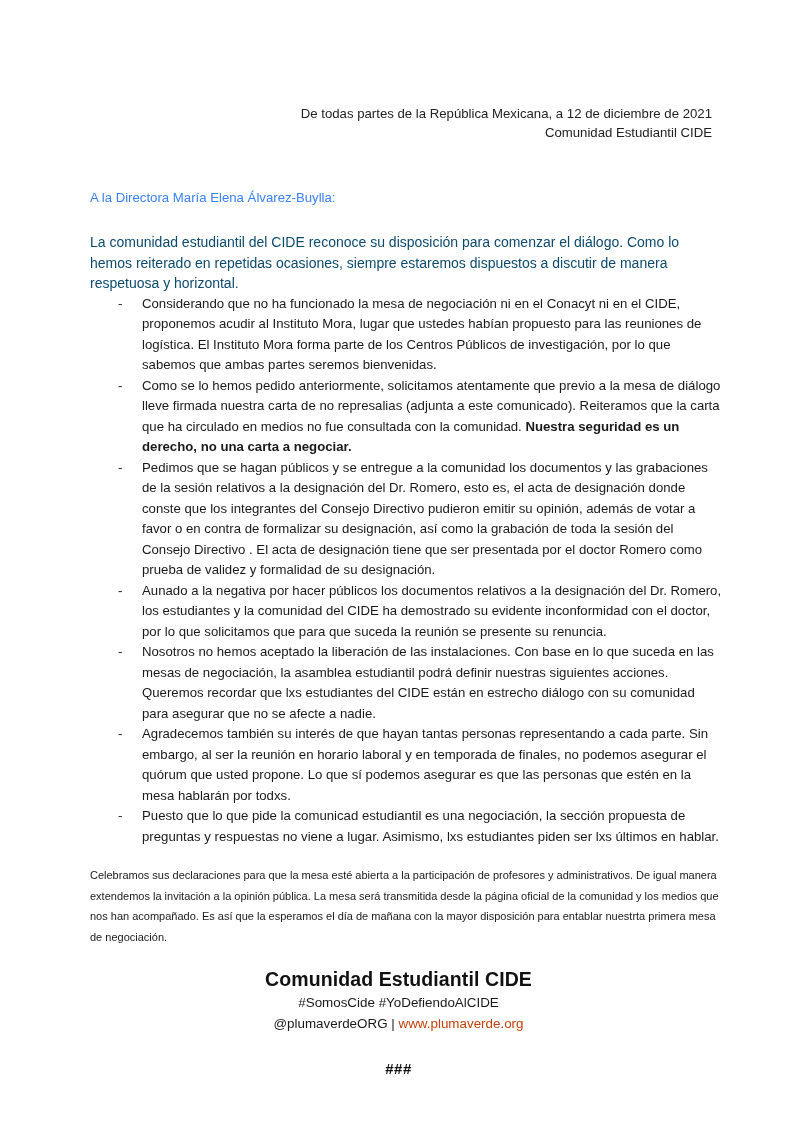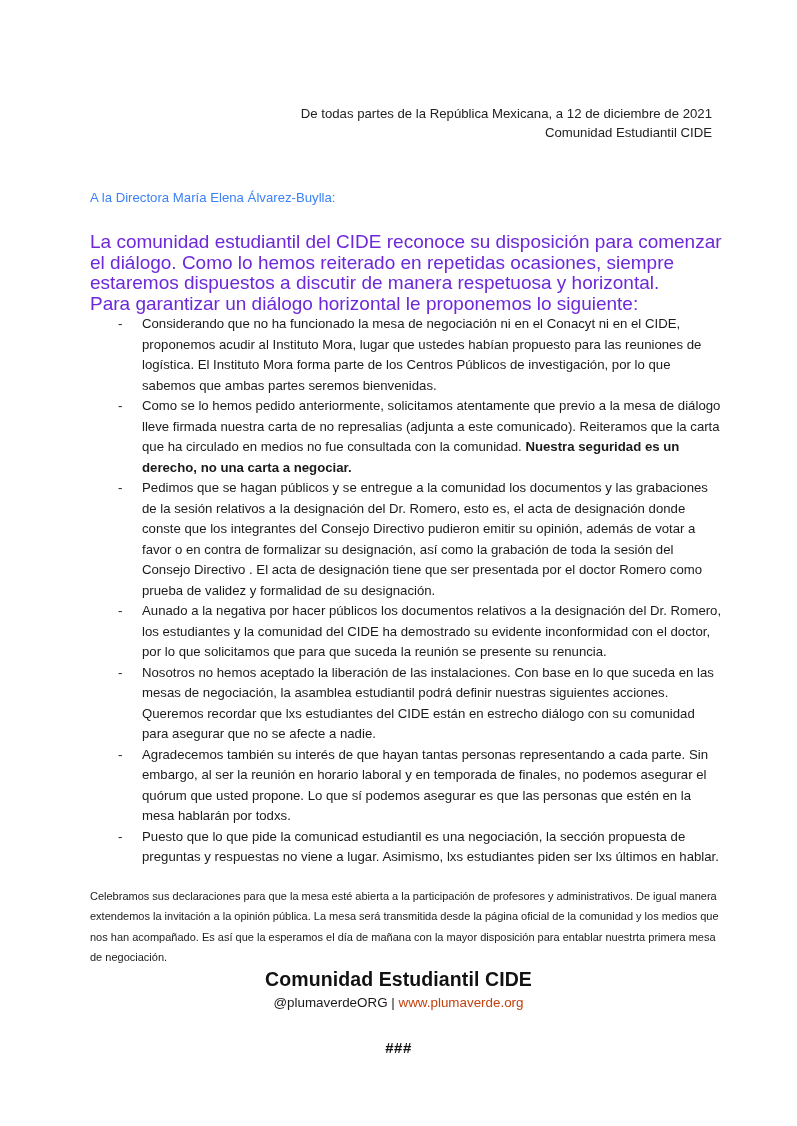--- a/index.html
+++ b/index.html
@@ -40,24 +40,24 @@
     top: 172px;
     width: 632px;
   }
   .salutation {
     font-size: 13.2px;
     line-height: 20px;
     margin: 0 0 24px 0;
     color: #3b82f6;
   }
   .para {
-    font-size: 19px;
+    font-size: 14px;
     line-height: 20.5px;
     margin: 0;
-    color: #6d28d9;
+    color: #0c4a6e;
     text-align: left;
   }
   .para + .para { margin-top: 0; }
 
   .bullet-list {
     list-style: none;
     margin: 0;
     padding: 0;
   }
   .bullet-item {
@@ -134,21 +134,20 @@
     <span class="line">De todas partes de la República Mexicana, a 12 de diciembre de 2021</span>
     <span class="line">Comunidad Estudiantil CIDE</span>
   </div>
 
   <div class="body-block">
 
     <p class="salutation">A la Directora María Elena Álvarez-Buylla:</p>
 
     <p class="para">La comunidad estudiantil del CIDE reconoce su disposición para comenzar el diálogo. Como lo hemos reiterado en repetidas ocasiones, siempre estaremos dispuestos a discutir de manera respetuosa y horizontal.</p>
 
-    <p class="para">Para garantizar un diálogo horizontal le proponemos lo siguiente:</p>
 
     <ul class="bullet-list">
       <li class="bullet-item">
         <span class="dash">-</span>
         <span>Considerando que no ha funcionado la mesa de negociación ni en el Conacyt ni en el CIDE, proponemos acudir al Instituto Mora, lugar que ustedes habían propuesto para las reuniones de logística. El Instituto Mora forma parte de los Centros Públicos de investigación, por lo que sabemos que ambas partes seremos bienvenidas.</span><b></b>
       </li>
       <li class="bullet-item">
         <span class="dash">-</span>
         <span>Como se lo hemos pedido anteriormente, solicitamos atentamente que previo a la mesa de diálogo lleve firmada nuestra carta  de no represalias (adjunta a este comunicado). Reiteramos que la carta que ha circulado en medios no fue consultada con la comunidad. </span><b>Nuestra seguridad es un derecho, no una carta a negociar.</b>
       </li>
@@ -173,19 +172,20 @@
         <span>Puesto que lo que pide la comunicad estudiantil es una negociación, la sección propuesta de preguntas y respuestas no viene a lugar. Asimismo, lxs estudiantes piden ser lxs últimos en hablar.</span><b></b>
       </li>
     </ul>
 
     <p class="para closing">Celebramos sus declaraciones para que la mesa esté abierta a la participación de profesores y administrativos. De igual manera extendemos la invitación a la opinión pública. La mesa será transmitida desde la página oficial de la comunidad y los medios que nos han acompañado. Es así que la esperamos el día de mañana con la mayor disposición para entablar nuestrta primera mesa de negociación.</p>
 
   </div>
 
   <div class="footer">
     <div class="footer-title">Comunidad Estudiantil CIDE</div>
+    <div class="footer-tags">#SomosCide #YoDefiendoAlCIDE</div>
     <div class="footer-handle">
       <span>@plumaverdeORG</span><span> | </span><span class="url">www.plumaverde.org</span>
     </div>
     <div class="footer-sep">###</div>
   </div>
 
 </div>
 
 </body></html>

